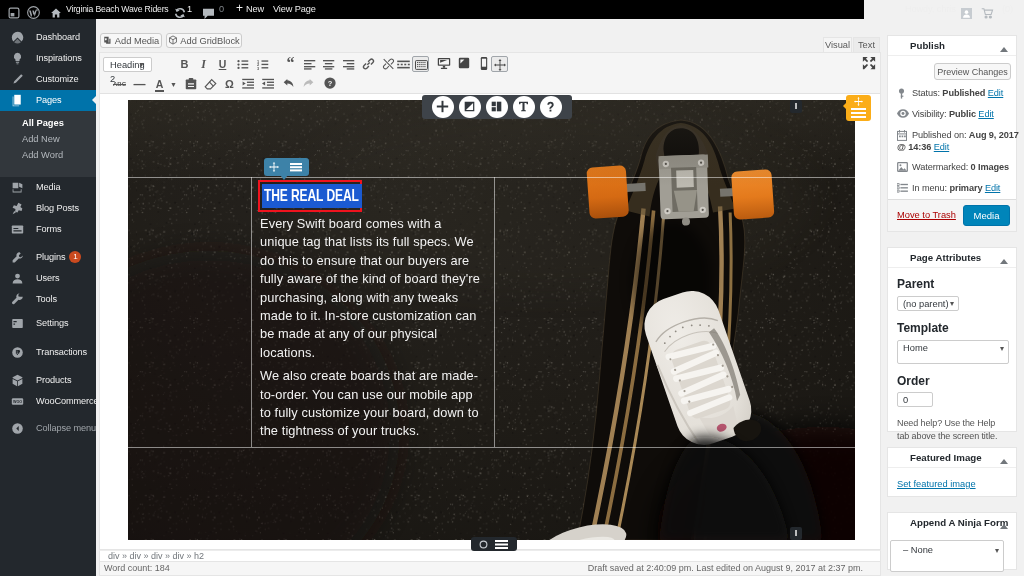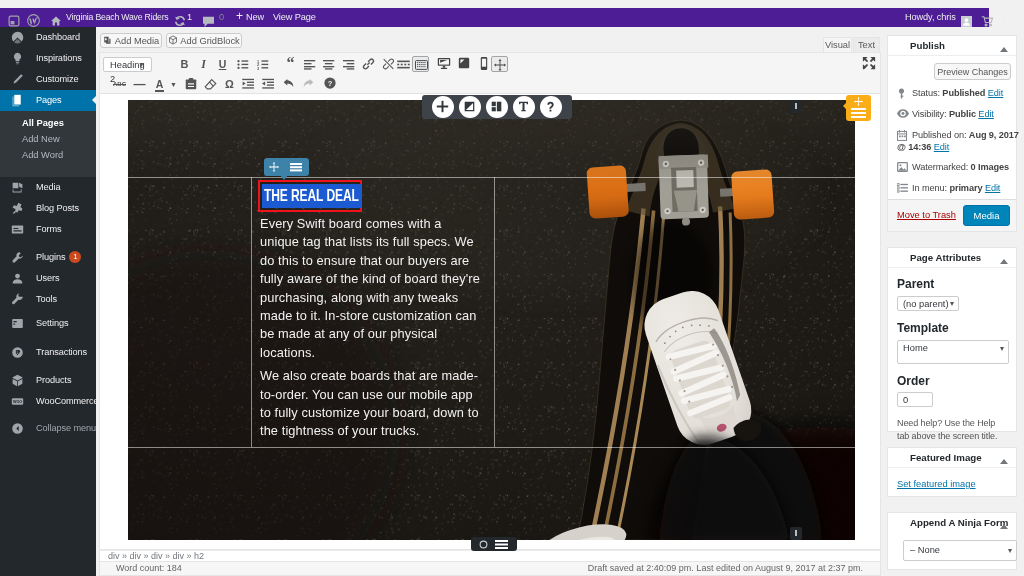--- a/index.html
+++ b/index.html
@@ -1,17 +1,17 @@
 <!DOCTYPE html>
 <html><head><meta charset="utf-8"><style>
 *{margin:0;padding:0;box-sizing:border-box}
 html,body{width:1024px;height:576px;overflow:hidden;font-family:"Liberation Sans",sans-serif;background:#f1f1f1}
 #stage{position:relative;width:1024px;height:576px}
 
-#abar{position:absolute;left:0;top:8px;width:989px;height:19px;background:#4c1d95;color:#eee;font-size:9.2px;z-index:50;letter-spacing:-.1px}
+#abar{position:absolute;left:0;top:0;width:864px;height:19px;background:#000000;color:#eee;font-size:9.2px;z-index:50;letter-spacing:-.1px}
 #abar .it{position:absolute;top:0;height:19px;line-height:19px;white-space:nowrap}
 #abar svg{vertical-align:middle}
 
 #menu{position:absolute;left:0;top:19px;width:96px;height:557px;background:#23282d;color:#eee;font-size:9.2px;z-index:40}
 .mi{position:relative;height:21px;line-height:21px;padding-left:36px;white-space:nowrap;letter-spacing:-.1px}
 .mi .ic{position:absolute;left:11px;top:4px;width:13px;height:13px;color:#a0a5aa}
 .mi.act{background:#0073aa;color:#fff}
 .mi.act .ic{color:#fff}
 .mi.act:after{content:"";position:absolute;right:0;top:6px;border:4px solid transparent;border-right-color:#f1f1f1}
 #submenu{background:#32373c;padding:4px 0 14px}
@@ -174,21 +174,21 @@
         <path d="M8 1.5l5.5 3v7l-5.5 3-5.5-3v-7z"></path>
         <path d="M2.5 4.5L8 7.5l5.5-3M8 7.5V14"></path>
       </svg> Add GridBlock</div>
 <div class="tab" style="left:823px;top:37px;width:29px;background:#f5f5f5">Visual</div>
 <div class="tab" style="left:853px;top:37px;width:27px;background:#ebebeb">Text</div>
 <div id="edbox">
       <div id="mcetools"></div>
     </div>
 <div id="pathbar">div&nbsp;»&nbsp;div&nbsp;»&nbsp;div&nbsp;»&nbsp;div&nbsp;»&nbsp;h2</div>
 <div id="infobar">
-      <span style="position:absolute;left:16px">Word count: 184</span>
+      <span style="position:absolute;left:4px">Word count: 184</span>
       <span style="position:absolute;right:17px">Draft saved at 2:40:09 pm. Last edited on August 9, 2017 at 2:37 pm.</span>
     </div>
 <div id="toolrow1" style="position:absolute;z-index:6;left:0;top:0">
   <div class="msel" style="left:103px;top:57px;width:49px;height:15px;line-height:14px;padding-left:6px">Heading 2<span style="position:absolute;right:6px;top:0;font-size:7px;color:#555">▼</span></div>
   <div class="tbi" style="left:175px;top:57px;font-size:11px">B</div>
   <div class="tbi" style="left:194px;top:57px;font-style:italic;font-family:'Liberation Serif',serif;font-size:12px">I</div>
   <div class="tbi" style="left:213px;top:57px;text-decoration:underline">U</div>
   <div class="tbi" style="left:233px;top:59px"><svg width="12" height="11" viewBox="0 0 16 14" fill="#555">
           <circle cx="2" cy="2.5" r="1.5"></circle>
           <rect x="6" y="1.5" width="9" height="1.8"></rect>
@@ -641,14 +641,14 @@
   <div style="margin:10px 7px 0 9px;font-size:9px;color:#555;line-height:12.5px;letter-spacing:-.1px">Need help? Use the Help tab above the screen title.</div>
 </div>
 <div class="panel" id="p-feat" style="top:447px;height:50px">
   <div class="phead">Featured Image</div>
       <div class="parr"></div>
   <div style="margin:11px 0 0 9px;font-size:9.3px"><span class="link">Set featured image</span></div>
 </div>
 <div class="panel" id="p-ninja" style="top:512px;height:58px">
   <div class="phead" style="border-bottom:none">Append A Ninja Form</div>
       <div class="parr"></div>
-  <div class="sel" style="margin:7px 0 0 15px;width:114px;height:21px;line-height:19px;padding-left:6px">– None</div>
+  <div class="sel" style="margin:7px 0 0 2px;width:114px;height:32px;line-height:19px;padding-left:12px">– None</div>
 </div>
 </div>
 </body></html>

